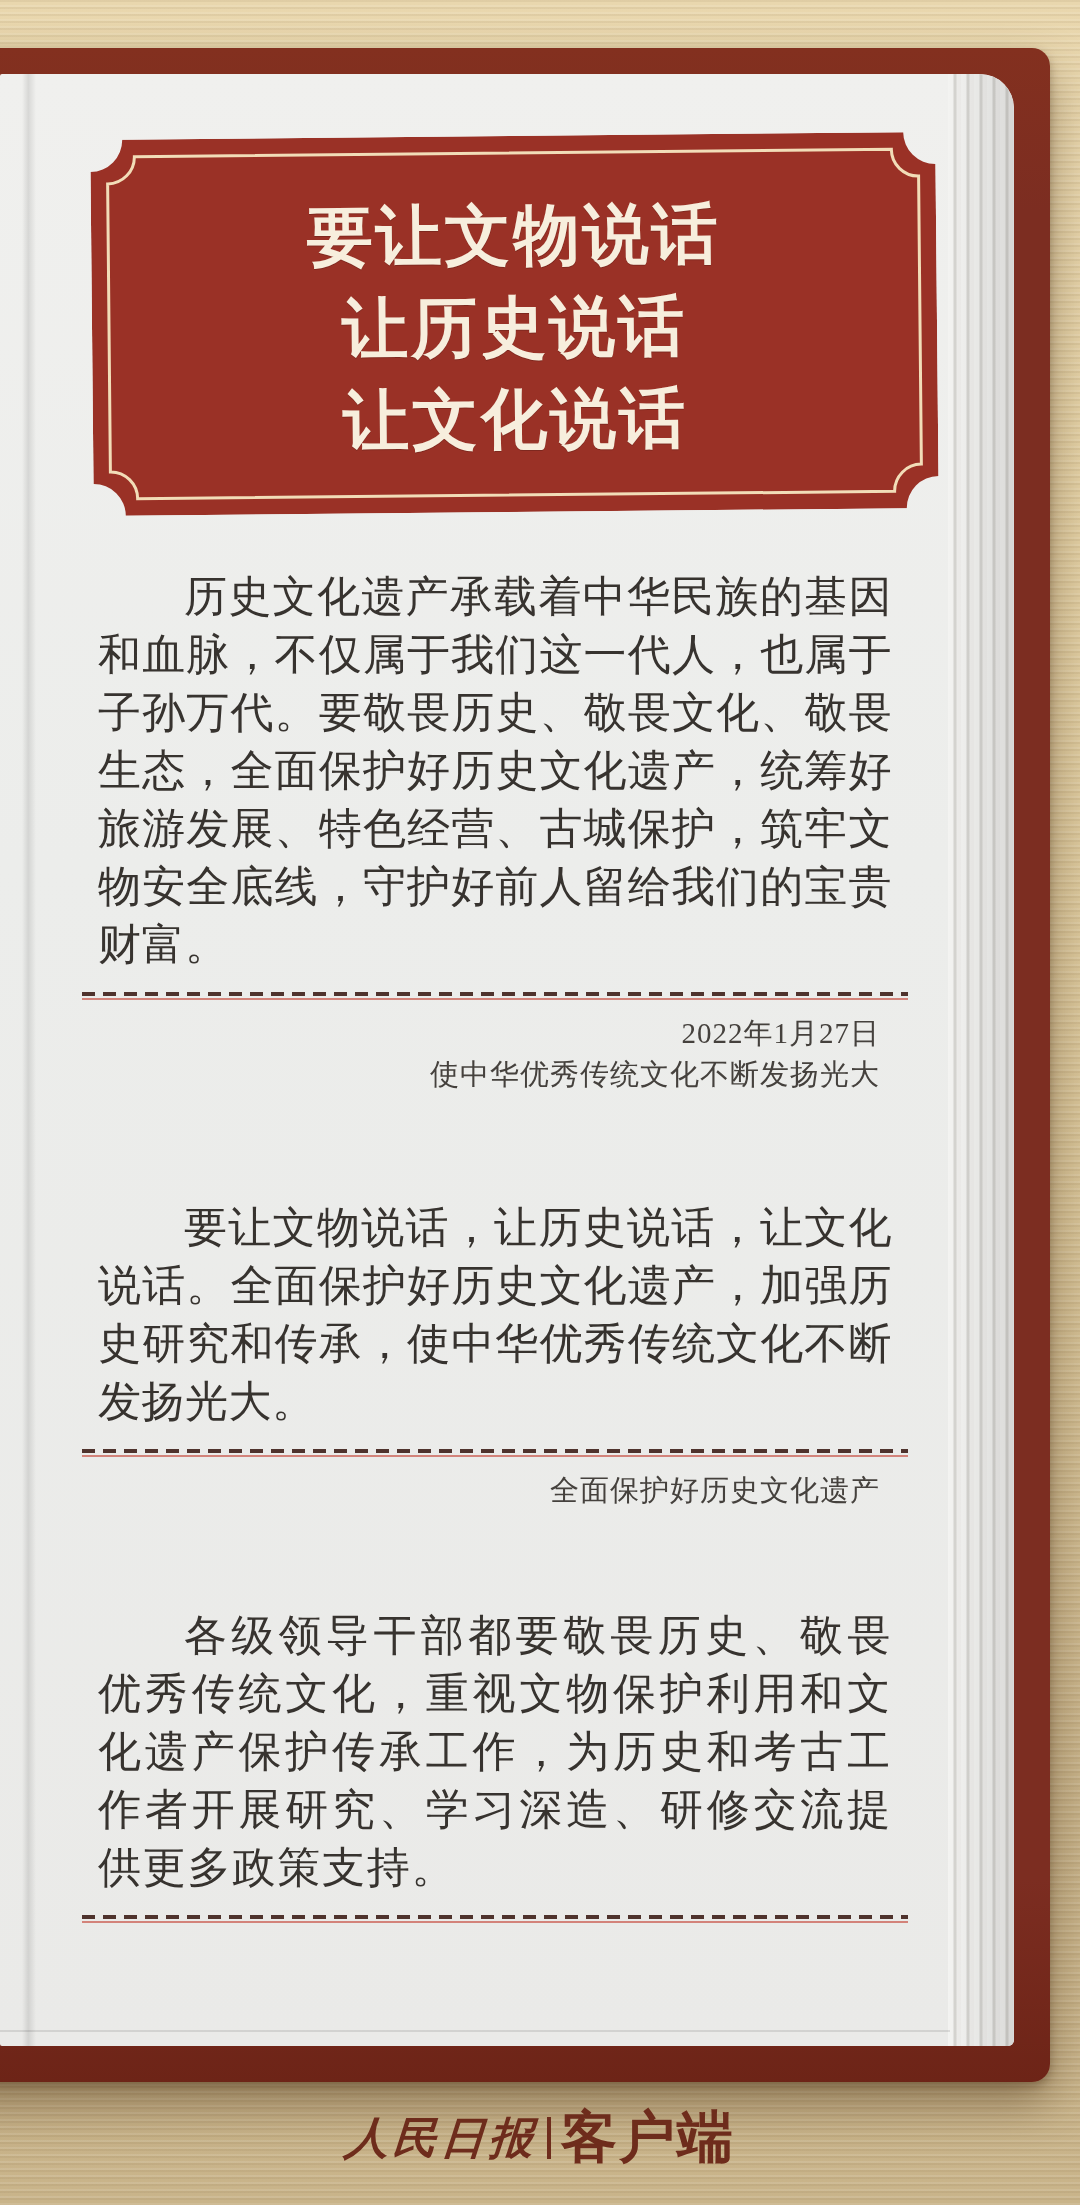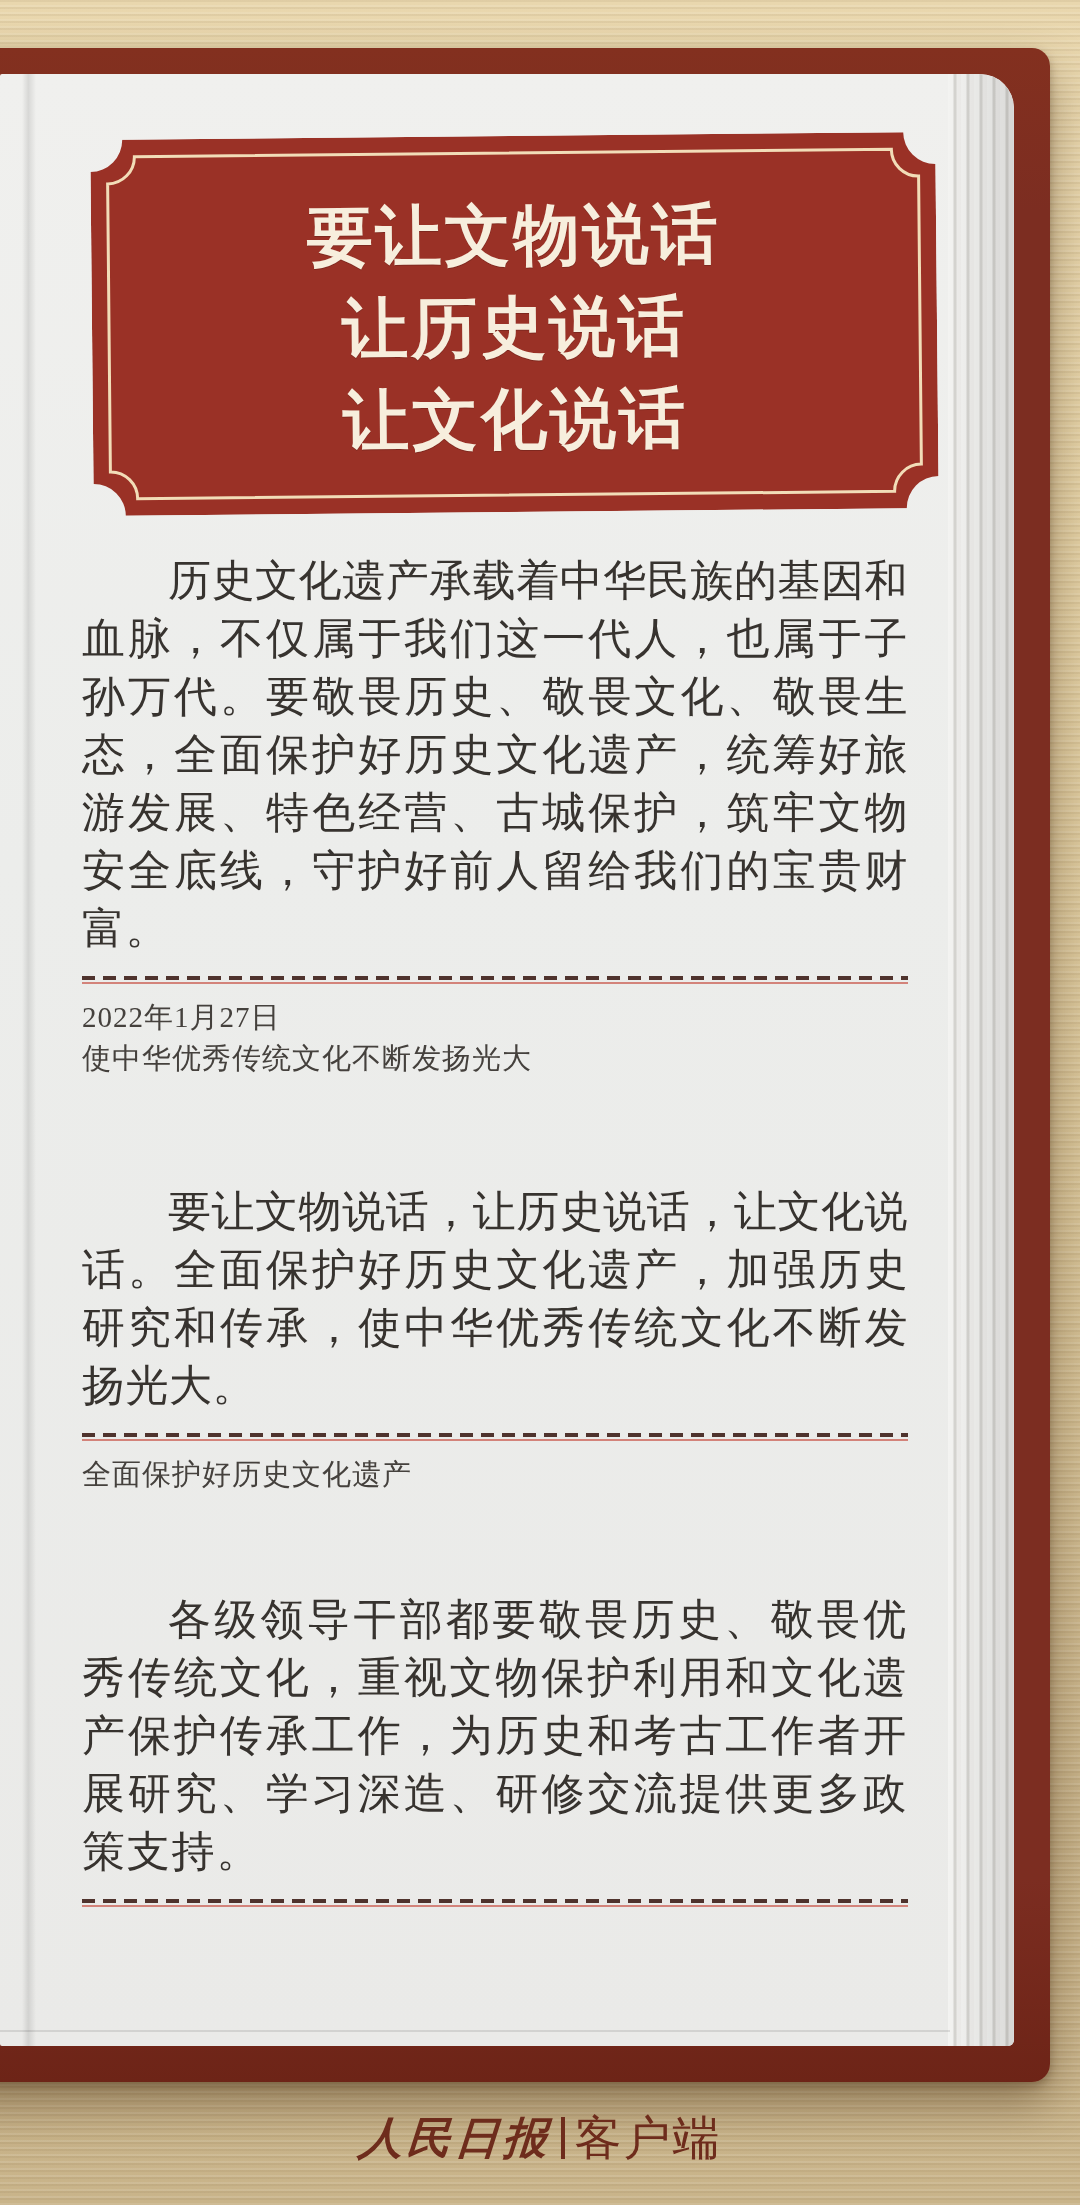--- a/index.html
+++ b/index.html
@@ -60,51 +60,51 @@
     font-size:66px;line-height:92px;font-weight:700;
     color:#f7eedd;letter-spacing:3px;white-space:nowrap;
     text-shadow:0 1px 0 rgba(0,0,0,.18);
   }
   
   .quotes{
     position:absolute;left:82px;top:478px;width:826px;
     color:#37332f;
   }
   .q{
-    margin:0;font-size:43px;line-height:58px;
+    margin:16px;font-size:43px;line-height:58px;
     text-align:justify;text-justify:inter-character;
     text-indent:2em;letter-spacing:.5px;font-family:Liberation Serif, serif;
   }
   .q3{letter-spacing:1.8px;}
   .sep{
     height:9px;margin-top:18px;
     background:
       repeating-linear-gradient(90deg,#4f332d 0 13px,rgba(0,0,0,0) 13px 21px) 0 0/100% 4px no-repeat,
       linear-gradient(#d3837a,#d3837a) 0 6px/100% 2px no-repeat;
   }
   .meta{
-    margin-top:12px;padding-right:28px;
+    margin-top:12px;text-align:right;padding-right:28px;
     font-size:29px;line-height:41px;color:#45413d;letter-spacing:1px;
   }
   .mt1{margin-top:104px;}
   .mt2{margin-top:96px;}
   
   .footer{
     position:absolute;left:0;right:0;top:2108px;height:60px;
     display:flex;align-items:center;justify-content:center;gap:10px;
     color:#6e2c1c;
   }
   .wordmark-script{
     font-size:44px;font-weight:700;font-style:italic;
     letter-spacing:4px;transform:skewX(-4deg);
     font-family:"Liberation Serif","DejaVu Serif",serif;
   }
   .wordmark-bar{width:4px;height:42px;background:#6e2c1c;}
   .wordmark-suffix{
-    font-size:47px;font-weight:400;letter-spacing:2px;
+    font-size:56px;font-weight:700;letter-spacing:2px;
     font-family:"Liberation Sans","DejaVu Sans",sans-serif;
   }
 </style>
 </head>
 <body>
 
 <div class="stage">
 
   <div class="book">
     <div class="pages">

